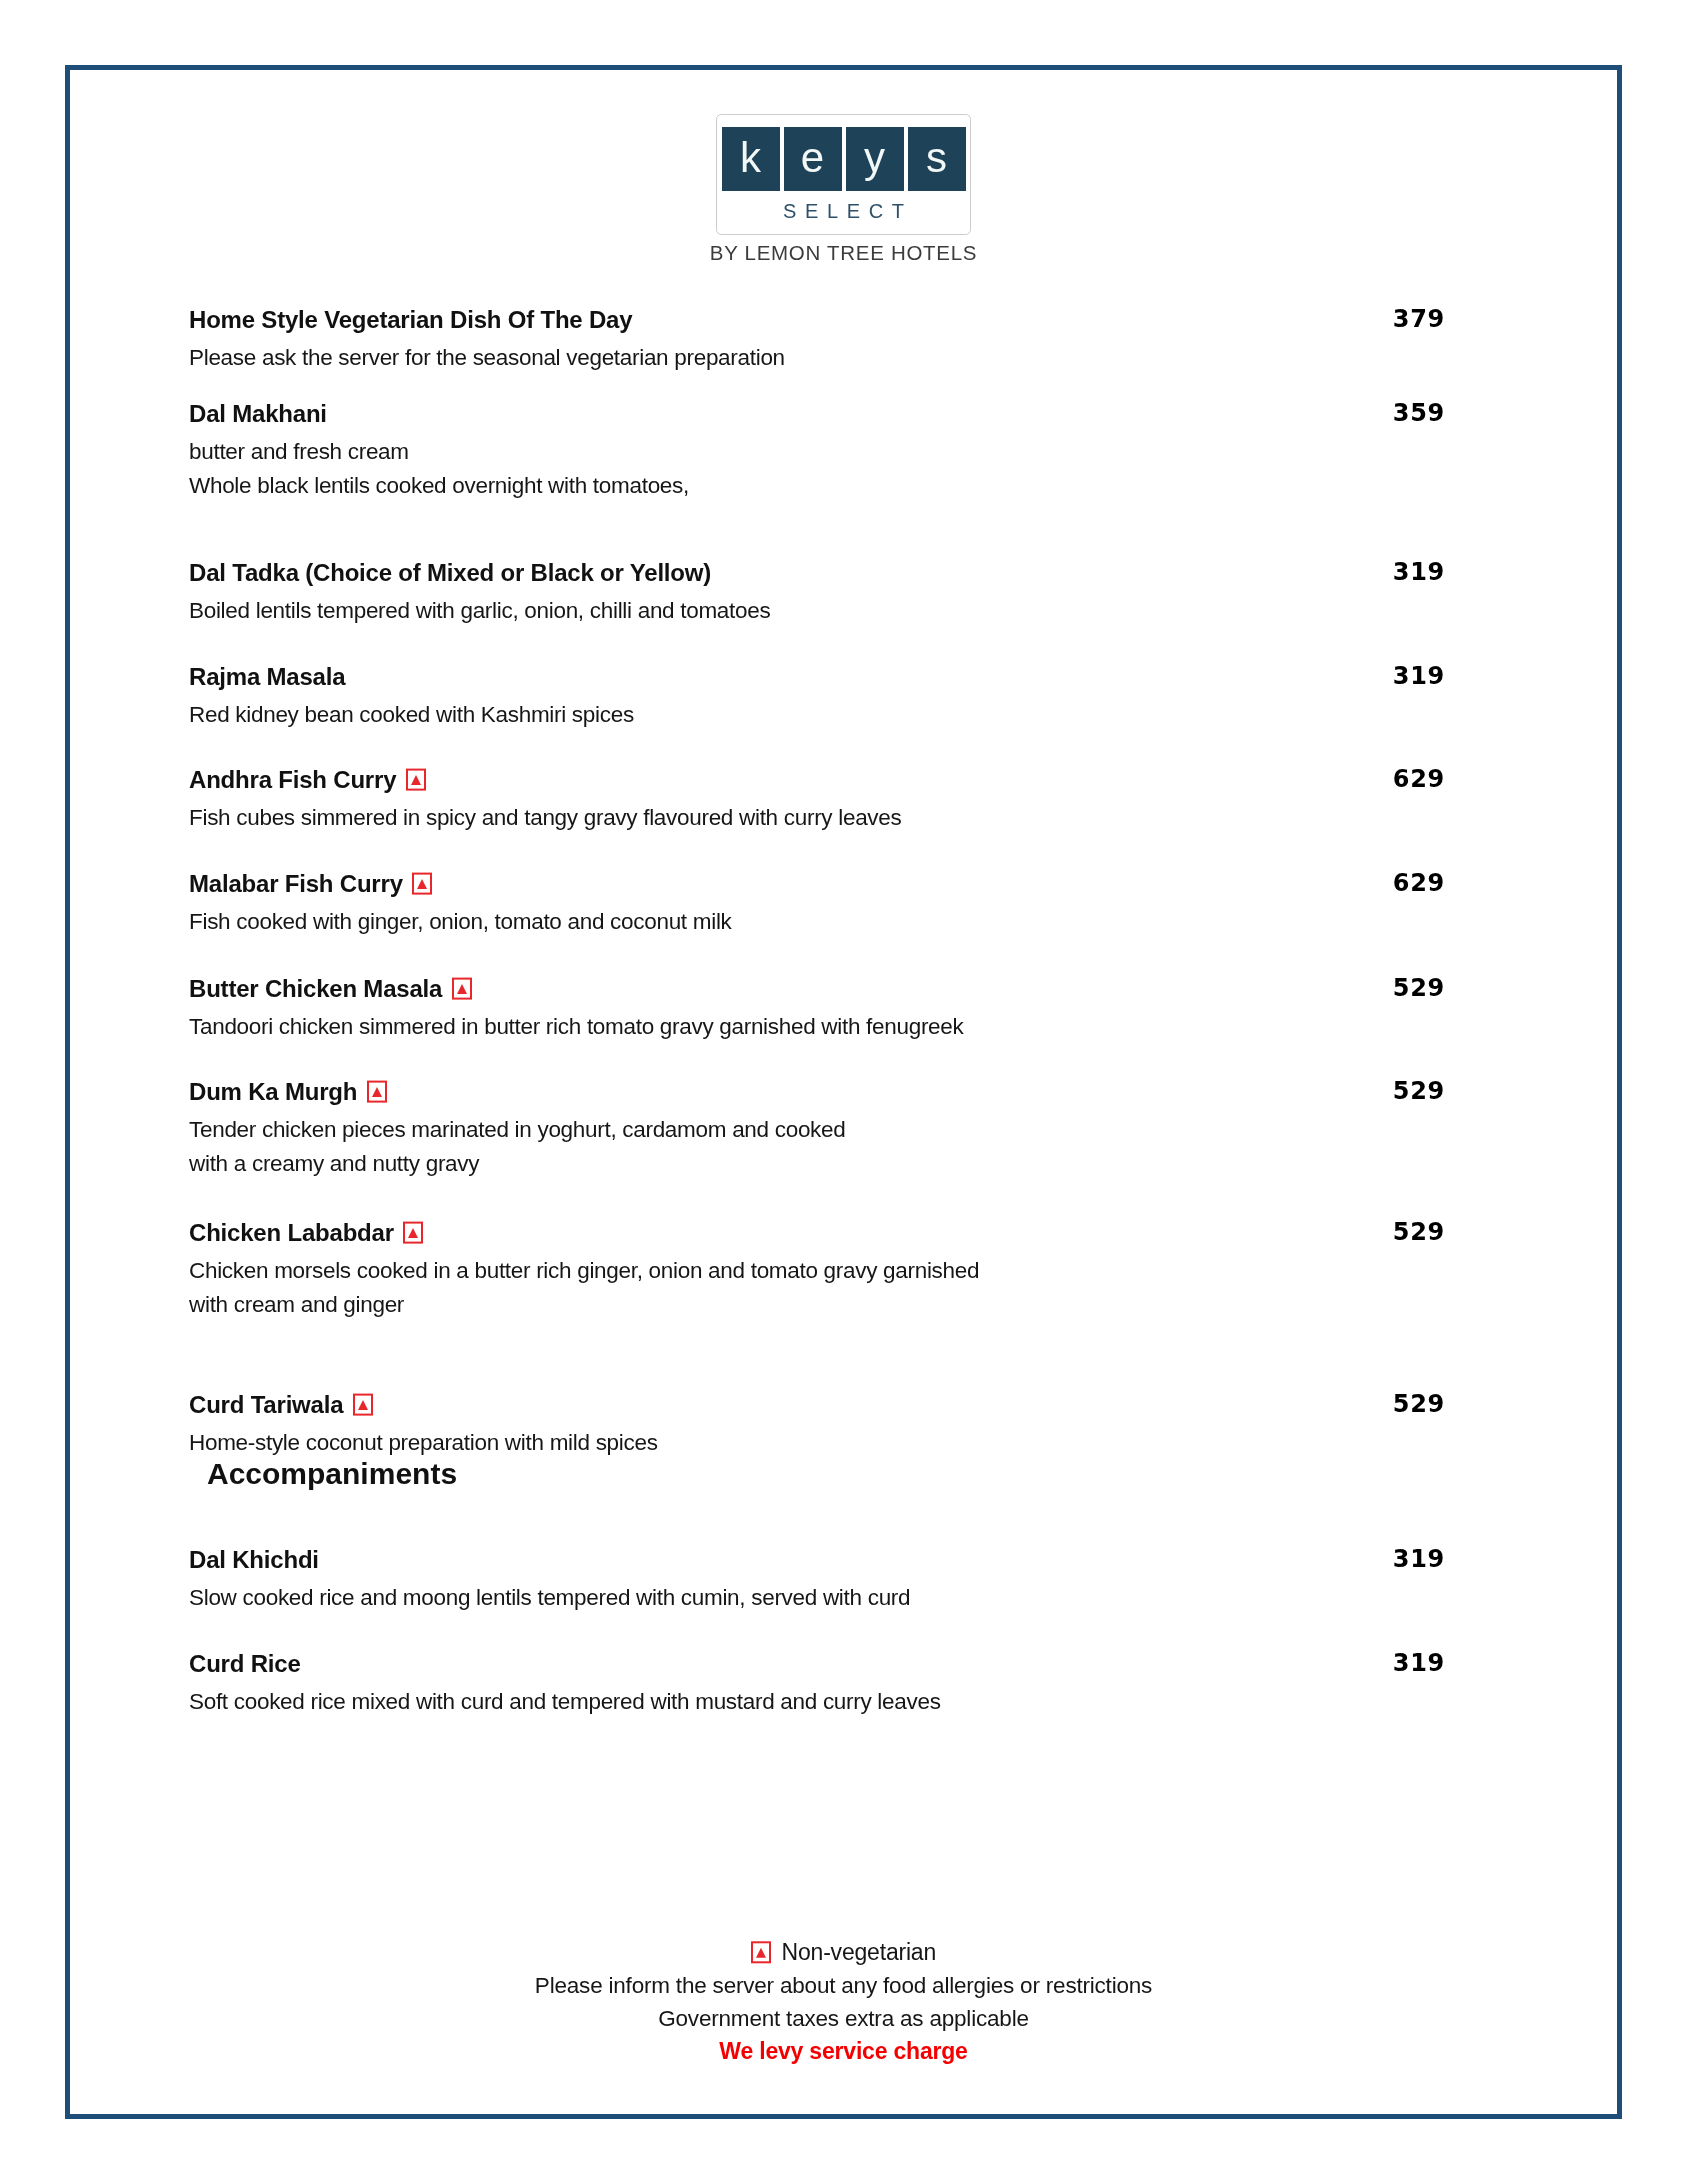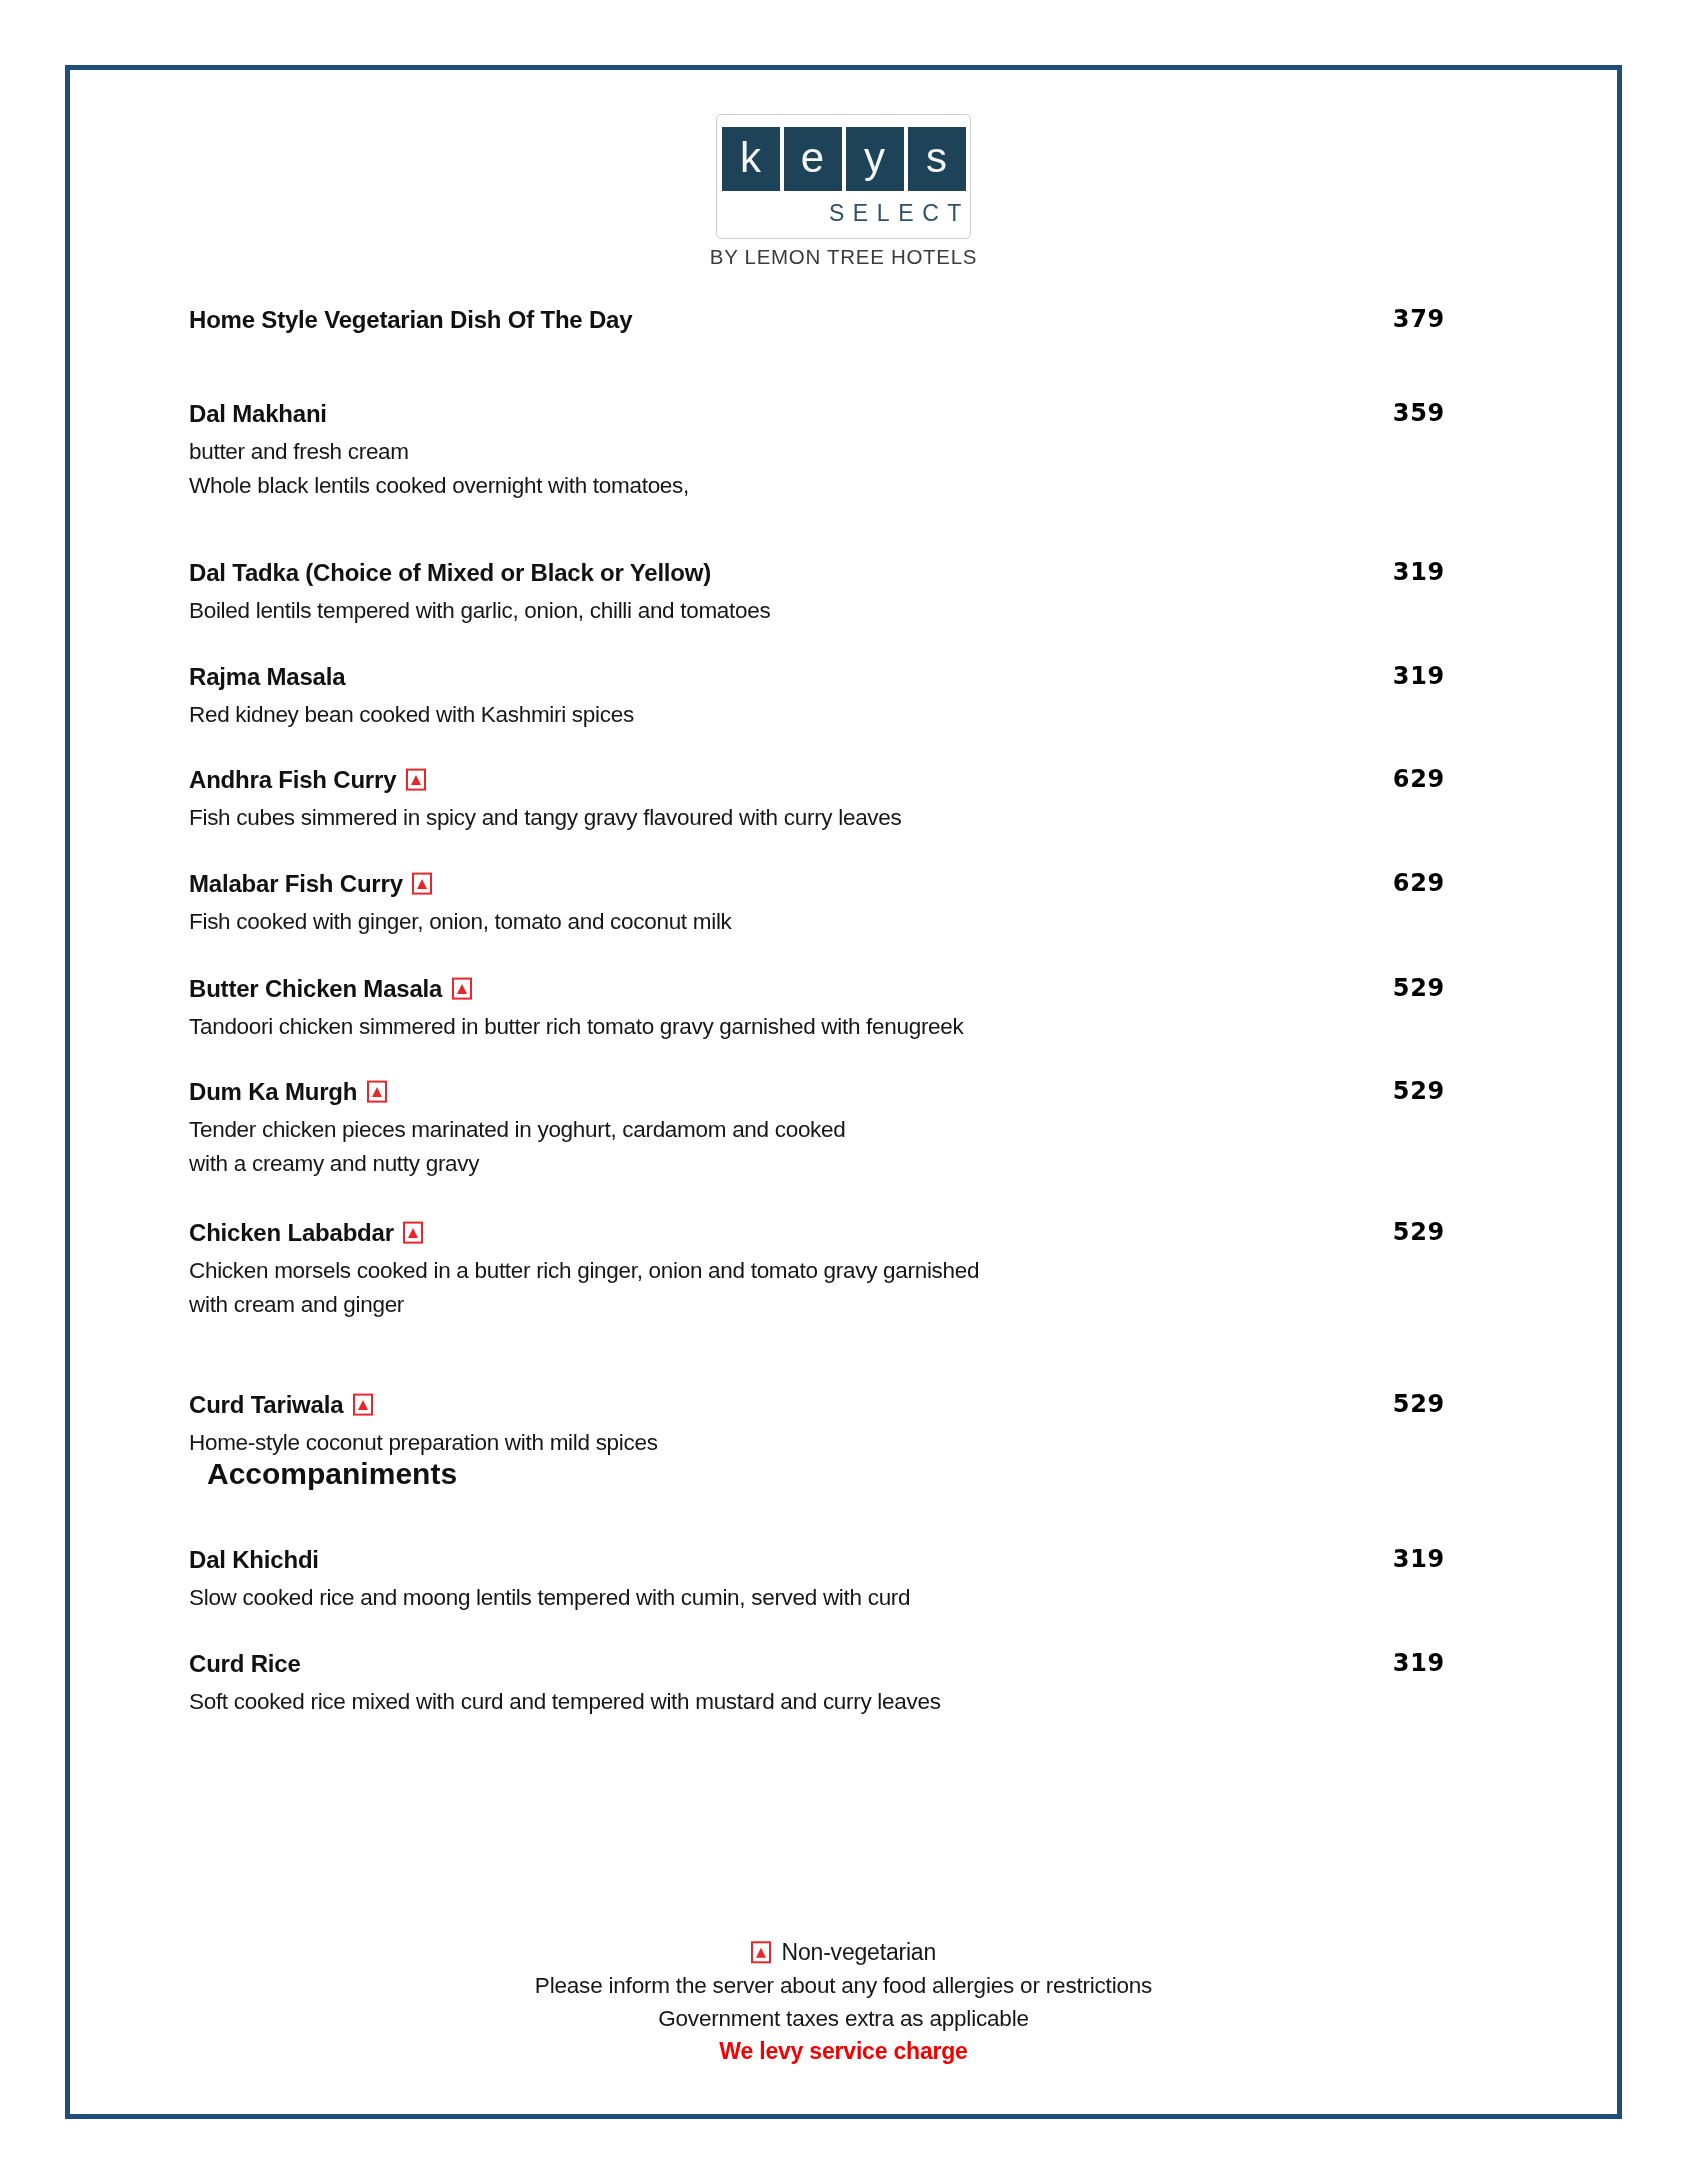--- a/index.html
+++ b/index.html
@@ -19,23 +19,22 @@
     display:inline-block;width:255px;box-sizing:border-box;
     border:1.3px solid #cccccc;border-radius:5.3px;background:#ffffff;
     padding:12px 0 10.6px;
   }
   .tiles{display:flex;justify-content:center;gap:4px;}
   .tile{
     width:58px;height:64px;background:var(--brand-navy,#1e4258);
     color:#f2f7f7;font-size:42px;line-height:62px;text-align:center;font-weight:400;
   }
   .select{
-    margin-top:9.3px;font-size:23px;letter-spacing:8.6px;text-indent:8.6px;
+    margin-top:9.3px;font-size:20px;letter-spacing:8.6px;text-indent:8.6px;
     color:var(--logo-select-blue,#2e5068);
-    text-align:right;
   }
   .tagline{margin-top:6.6px;font-size:20.5px;letter-spacing:0.7px;color:var(--tagline-gray,#3c3c3c);}
 
   
   .menu{position:absolute;top:283px;left:189px;width:1256px;height:1422px;}
   .item{position:absolute;left:0;right:0;}
   .row{position:relative;line-height:33px;white-space:nowrap;margin-top:20px;}
   .iname{font-size:24px;font-weight:700;color:var(--text-black,#111);letter-spacing:-0.2px;}
   .price{
     position:absolute;right:0;top:0;
@@ -95,20 +94,21 @@
         <span class="tile">s</span>
       </div>
       <div class="select">SELECT</div>
     </div>
     <div class="tagline">BY LEMON TREE HOTELS</div>
   </header>
 
   <main class="menu" id="menu">
       <article class="item" data-idx="0">
         <div class="row"><span class="iname">Home Style Vegetarian Dish Of The Day</span><span class="price">379</span></div>
+        <div class="desc">Please ask the server for the seasonal vegetarian preparation</div>
       </article>
       <article class="item" data-idx="1">
         <div class="row"><span class="iname">Dal Makhani</span><span class="price">359</span></div>
         <div class="desc">butter and fresh cream</div>
         <div class="desc">Whole black lentils cooked overnight with tomatoes,</div>
       </article>
       <article class="item" data-idx="2">
         <div class="row"><span class="iname">Dal Tadka (Choice of Mixed or Black or Yellow)</span><span class="price">319</span></div>
         <div class="desc">Boiled lentils tempered with garlic, onion, chilli and tomatoes</div>
       </article>

